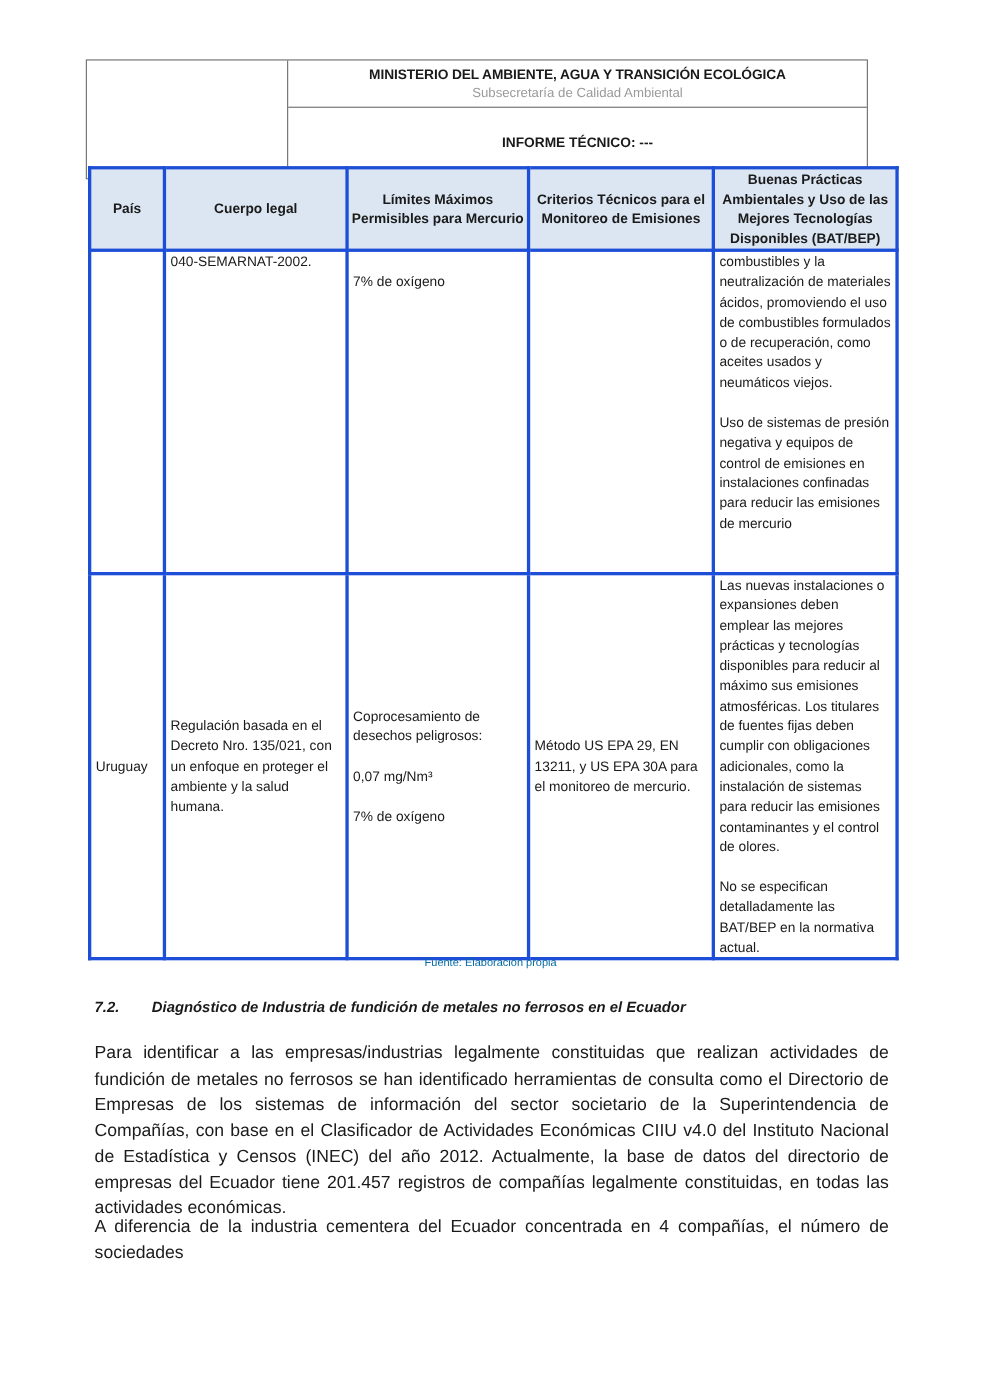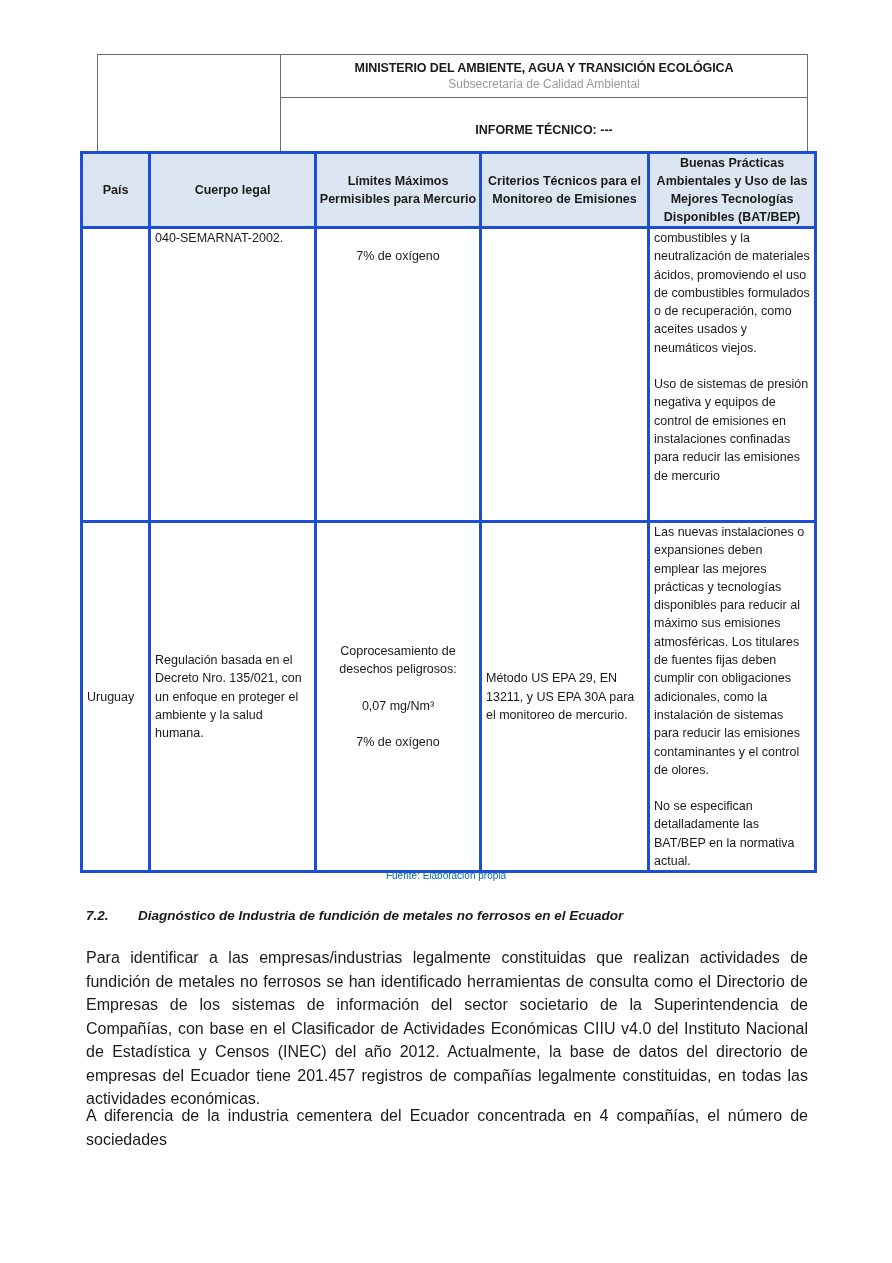--- a/index.html
+++ b/index.html
@@ -1,21 +1,21 @@
 <!DOCTYPE html>
 <html><head>
 <meta charset="utf-8">
 <style>
   html, body { margin: 0; padding: 0; background: #ffffff; }
   body {
     width: 892px; height: 1263px; position: relative; overflow: hidden;
     font-family: "Liberation Sans", sans-serif; color: #1a1a1a;
   }
   .hdr {
-    position: absolute; left: 97px; top: 54px; width: 711px; height: 109px;
+    position: absolute; left: 78px; top: 54px; width: 711px; height: 109px;
     border: 1px solid #6b6b6b; box-sizing: border-box; display: flex;
   }
   .hdr-logo { width: 183px; border-right: 1px solid #6b6b6b; box-sizing: border-box; }
   .hdr-right { flex: 1; display: flex; flex-direction: column; }
   .hdr-top {
     height: 43px; border-bottom: 1px solid #6b6b6b; box-sizing: border-box;
     display: flex; flex-direction: column; align-items: center; justify-content: center;
   }
   .hdr-ministry { font-size: 12.5px; font-weight: bold; letter-spacing: -0.1px; }
   .hdr-sub { font-size: 12px; color: #9a9a9a; margin-top: 2px; }
@@ -34,21 +34,21 @@
     background: #dce6f2; font-weight: bold; text-align: center; vertical-align: middle;
     height: 74px; font-size: 12.5px; line-height: 18px; padding: 0 2px;
   }
   table.main col.c1 { width: 68px; }
   table.main col.c2 { width: 166px; }
   table.main col.c3 { width: 165px; }
   table.main col.c4 { width: 168px; }
   table.main col.c5 { width: 167px; }
   .row1 td { height: 294px; }
   .row2 td { height: 348px; }
-  .center { text-align: center; }
+  .center { text-align: left; }
   .middle { vertical-align: middle !important; }
   .mt18 { margin-top: 18px; }
   .p-block { margin: 0; }
   .gap { height: 18px; }
 
   .caption {
     position: absolute; left: 0; width: 892px; top: 870px; text-align: center;
     font-size: 10px; color: #0369a1;
   }
   .section-heading {

